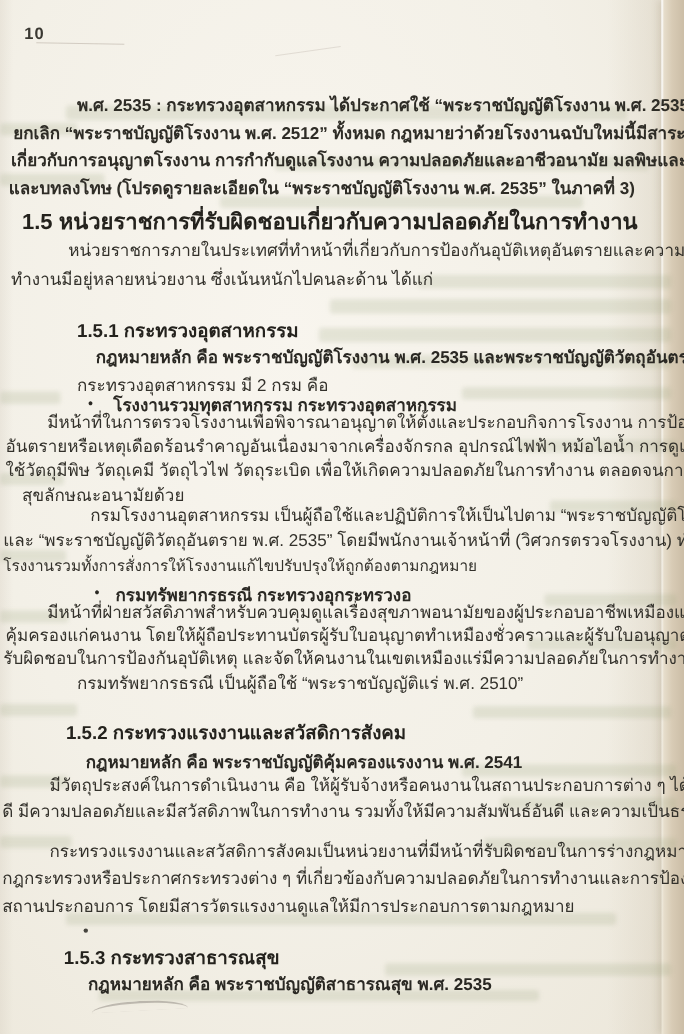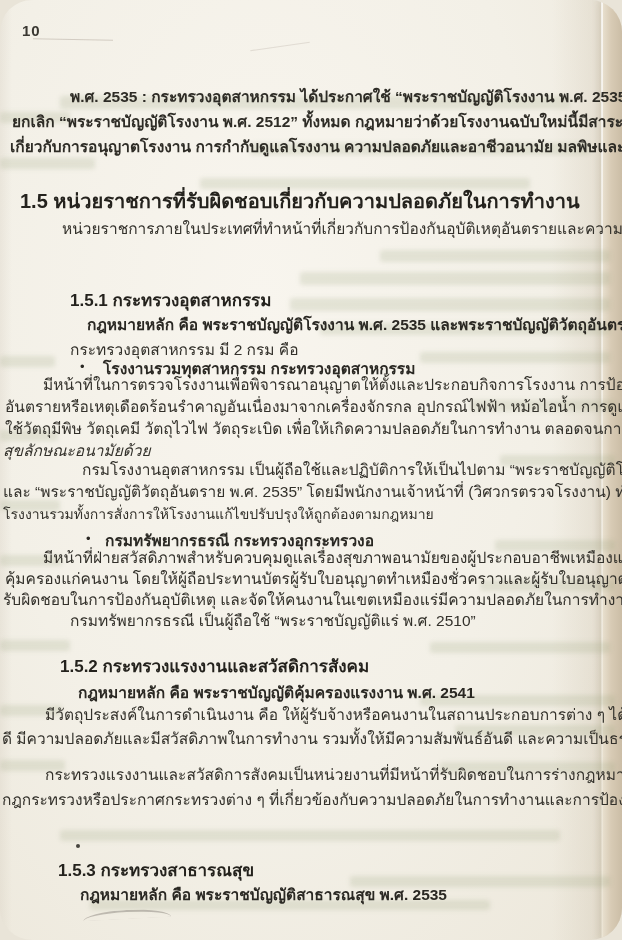--- a/index.html
+++ b/index.html
@@ -6,21 +6,20 @@
   .page {
     position:relative;
     width:622px; height:940px;
     overflow:hidden;
     font-family:"Liberation Sans","DejaVu Sans",sans-serif;
     color:#33312b;
     background:
       linear-gradient(90deg, rgba(200,190,175,0.22) 0px, rgba(243,240,231,0) 12px),
       linear-gradient(270deg, rgba(185,170,145,0.30) 0px, rgba(243,240,231,0) 70px),
       radial-gradient(ellipse at 42% 32%, #f8f5ee 0%, #f3f0e7 55%, #ece7da 100%);
-    border-radius: 32px;
   }
   
   .edge {
     position:absolute; top:0; right:0; width:20px; height:940px;
     background:linear-gradient(90deg, #e9e1d0 0%, #d8cbb5 45%, #cbbda6 100%);
     box-shadow:-4px 0 6px rgba(140,120,90,0.18);
   }
   .fold-line {
     position:absolute; top:0; right:19px; width:2px; height:940px;
     background:linear-gradient(180deg, rgba(255,255,255,0.7), rgba(240,235,220,0.4));
@@ -96,35 +95,37 @@
 
   <div class="pagenum">10</div>
   <div class="scratch" style="left:33px; top:39px; width:80px; height:1px; transform:rotate(1deg);"></div>
   <div class="scratch" style="left:250px; top:46px; width:60px; height:1px; transform:rotate(-8deg); opacity:.6;"></div>
 
   <div id="content">
       <div class="block" style="top: 84px;">
         <div class="tline b600" style="height: 25px; line-height: 25px; font-size: 15.5px; padding-left: 70px;">พ.ศ. 2535 : กระทรวงอุตสาหกรรม ได้ประกาศใช้ “พระราชบัญญัติโรงงาน พ.ศ. 2535” โดย</div>
         <div class="tline b600" style="height: 25px; line-height: 25px; font-size: 15.5px; padding-left: 12px;">ยกเลิก “พระราชบัญญัติโรงงาน พ.ศ. 2512” ทั้งหมด กฎหมายว่าด้วยโรงงานฉบับใหม่นี้มีสาระสำคัญ</div>
         <div class="tline b600" style="height: 25px; line-height: 25px; font-size: 15.5px; padding-left: 10px;">เกี่ยวกับการอนุญาตโรงงาน การกำกับดูแลโรงงาน ความปลอดภัยและอาชีวอนามัย มลพิษและสิ่งแวดล้อม</div>
+        <div class="tline b600" style="height: 25px; line-height: 25px; font-size: 15.5px; padding-left: 8px;">และบทลงโทษ (โปรดดูรายละเอียดใน “พระราชบัญญัติโรงงาน พ.ศ. 2535” ในภาคที่ 3)</div>
       </div>
       <div class="block h2" style="top: 185px; padding-left: 20px; font-size: 20px;">1.5 หน่วยราชการที่รับผิดชอบเกี่ยวกับความปลอดภัยในการทำงาน</div>
       <div class="block" style="top: 216px;">
         <div class="tline" style="height: 25.5px; line-height: 25.5px; font-size: 15.5px; padding-left: 62px;">หน่วยราชการภายในประเทศที่ทำหน้าที่เกี่ยวกับการป้องกันอุบัติเหตุอันตรายและความปลอดภัยในการ</div>
+        <div class="tline" style="height: 25.5px; line-height: 25.5px; font-size: 15.5px; padding-left: 10px;">ทำงานมีอยู่หลายหน่วยงาน ซึ่งเน้นหนักไปคนละด้าน ได้แก่</div>
       </div>
       <div class="block h3" style="top: 286px; padding-left: 70px; font-size: 17px;">1.5.1 กระทรวงอุตสาหกรรม</div>
       <div class="block tline b700" style="top: 312px; padding-left: 87px; font-size: 15.5px;">กฎหมายหลัก คือ พระราชบัญญัติโรงงาน พ.ศ. 2535  และพระราชบัญญัติวัตถุอันตราย พ.ศ. 2535</div>
       <div class="block tline" style="top: 337px; padding-left: 70px; font-size: 15.5px;">กระทรวงอุตสาหกรรม มี 2 กรม คือ</div>
       <span class="bullet-dot" style="left: 80px; top: 359px;">•</span>
       <div class="bullet-row" style="left: 103px; top: 356px; font-size: 15.5px;">โรงงานรวมทุตสาหกรรม กระทรวงอุตสาหกรรม</div>
       <div class="block" style="top: 374px;">
         <div class="tline" style="height: 22px; line-height: 22px; font-size: 15.5px; padding-left: 43px;">มีหน้าที่ในการตรวจโรงงานเพื่อพิจารณาอนุญาตให้ตั้งและประกอบกิจการโรงงาน การป้องกันอุบัติเหตุ</div>
         <div class="tline" style="height: 22px; line-height: 22px; font-size: 15.5px; padding-left: 5px;">อันตรายหรือเหตุเดือดร้อนรำคาญอันเนื่องมาจากเครื่องจักรกล อุปกรณ์ไฟฟ้า หม้อไอน้ำ การดูแลรักษาและการ</div>
         <div class="tline" style="height: 22px; line-height: 22px; font-size: 15.5px; padding-left: 5px;">ใช้วัตถุมีพิษ วัตถุเคมี วัตถุไวไฟ วัตถุระเบิด เพื่อให้เกิดความปลอดภัยในการทำงาน ตลอดจนการจัดให้ถูก</div>
-        <div class="tline" style="height: 22px; line-height: 22px; font-size: 15.5px; padding-left: 3px; font-style: italic;">สุขลักษณะอนามัยด้วย</div>
+        <div class="tline" style="height: 22px; line-height: 22px; font-size: 15.5px; padding-left: 20px;">สุขลักษณะอนามัยด้วย</div>
       </div>
       <div class="block" style="top: 459px;">
         <div class="tline" style="height: 22px; line-height: 22px; font-size: 15.5px; padding-left: 82px;">กรมโรงงานอุตสาหกรรม เป็นผู้ถือใช้และปฏิบัติการให้เป็นไปตาม “พระราชบัญญัติโรงงาน พ.ศ. 2535”</div>
         <div class="tline" style="height: 22px; line-height: 22px; font-size: 15.5px; padding-left: 3px;">และ “พระราชบัญญัติวัตถุอันตราย พ.ศ. 2535” โดยมีพนักงานเจ้าหน้าที่ (วิศวกรตรวจโรงงาน) ทำหน้าที่ตรวจ</div>
         <div class="tline" style="height: 22px; line-height: 22px; font-size: 14px; padding-left: 3px;">โรงงานรวมทั้งการสั่งการให้โรงงานแก้ไขปรับปรุงให้ถูกต้องตามกฎหมาย</div>
       </div>
       <span class="bullet-dot" style="left: 86px; top: 531px;">•</span>
       <div class="bullet-row" style="left: 105px; top: 528px; font-size: 15.5px;">กรมทรัพยากรธรณี  กระทรวงอุกระทรวงอ</div>
       <div class="block" style="top: 547px;">
         <div class="tline" style="height: 21px; line-height: 21px; font-size: 15.5px; padding-left: 43px;">มีหน้าที่ฝ่ายสวัสดิภาพสำหรับควบคุมดูแลเรื่องสุขภาพอนามัยของผู้ประกอบอาชีพเหมืองแร่เพื่อให้ความ</div>
@@ -134,20 +135,21 @@
       <div class="block tline" style="top: 608px; padding-left: 70px; font-size: 15.5px;">กรมทรัพยากรธรณี เป็นผู้ถือใช้ “พระราชบัญญัติแร่ พ.ศ. 2510”</div>
       <div class="block h3" style="top: 652px; padding-left: 60px; font-size: 17px;">1.5.2 กระทรวงแรงงานและสวัสดิการสังคม</div>
       <div class="block tline b700" style="top: 680px; padding-left: 78px; font-size: 15.5px;">กฎหมายหลัก คือ พระราชบัญญัติคุ้มครองแรงงาน พ.ศ. 2541</div>
       <div class="block" style="top: 703px;">
         <div class="tline" style="height: 24px; line-height: 24px; font-size: 15.5px; padding-left: 45px;">มีวัตถุประสงค์ในการดำเนินงาน คือ ให้ผู้รับจ้างหรือคนงานในสถานประกอบการต่าง ๆ ได้มีสุขอนามัย</div>
         <div class="tline" style="height: 24px; line-height: 24px; font-size: 15.5px; padding-left: 2px;">ดี มีความปลอดภัยและมีสวัสดิภาพในการทำงาน  รวมทั้งให้มีความสัมพันธ์อันดี  และความเป็นธรรมระหว่าง</div>
       </div>
       <div class="block" style="top: 762px;">
         <div class="tline" style="height: 25px; line-height: 25px; font-size: 15.5px; padding-left: 45px;">กระทรวงแรงงานและสวัสดิการสังคมเป็นหน่วยงานที่มีหน้าที่รับผิดชอบในการร่างกฎหมายแรงงานเป็น</div>
         <div class="tline" style="height: 25px; line-height: 25px; font-size: 15.5px; padding-left: 2px;">กฎกระทรวงหรือประกาศกระทรวงต่าง ๆ ที่เกี่ยวข้องกับความปลอดภัยในการทำงานและการป้องกันอุบัติเหตุใน</div>
+        <div class="tline" style="height: 25px; line-height: 25px; font-size: 15.5px; padding-left: 2px;">สถานประกอบการ โดยมีสารวัตรแรงงานดูแลให้มีการประกอบการตามกฎหมาย</div>
       </div>
       <div class="block h3" style="top: 856px; padding-left: 58px; font-size: 17px;">1.5.3 กระทรวงสาธารณสุข</div>
       <div class="block tline b700" style="top: 882px; padding-left: 80px; font-size: 15.5px;">กฎหมายหลัก คือ พระราชบัญญัติสาธารณสุข พ.ศ. 2535</div>
     </div>
 
   <div class="stray-dot"></div>
   <div class="pencil"></div>
 </div>
 
 </body></html>

